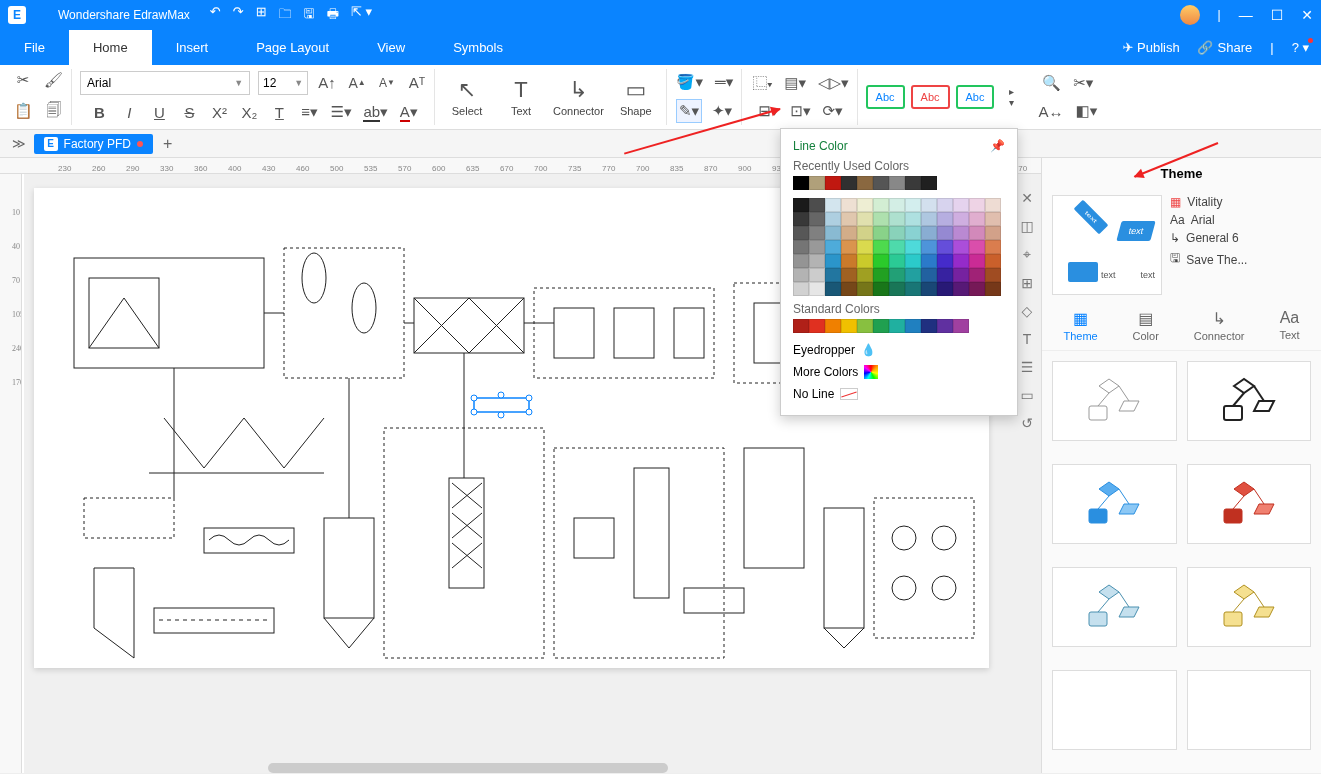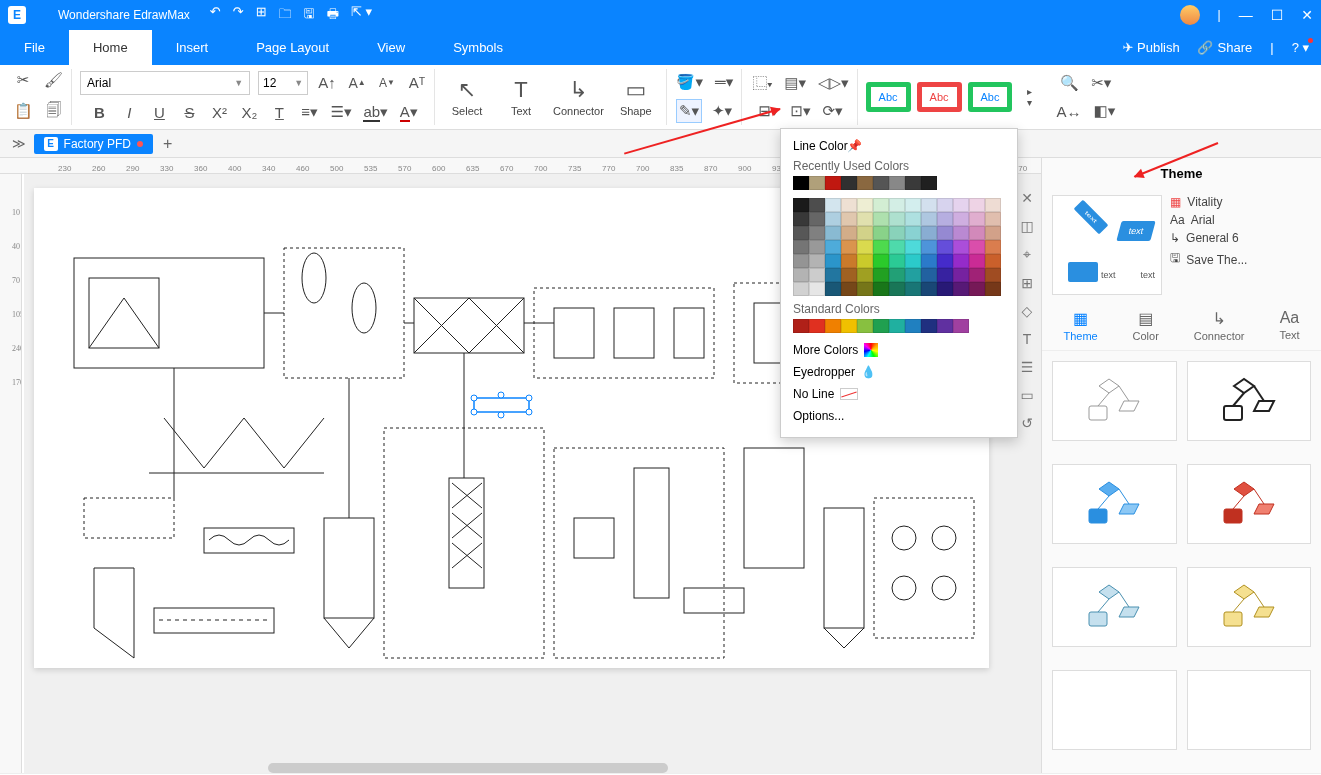--- a/index.html
+++ b/index.html
@@ -29,21 +29,21 @@
 .rgroup { display: flex; flex-direction: column; gap: 6px; align-items: center; padding: 0 6px; border-right: 1px solid #e5e5e5; height: 100%; justify-content: center; }
 .rgroup.row { flex-direction: row; }
 .rgroup.noborder { border-right: none; }
 .rrow { display: flex; gap: 8px; align-items: center; }
 .ricon { font-size: 15px; color: #555; cursor: pointer; padding: 2px; display: flex; align-items: center; justify-content: center; min-width: 22px; }
 .ricon.big { font-size: 22px; flex-direction: column; gap: 2px; min-width: 48px; }
 .ricon.big .lbl { font-size: 11px; color: #444; }
 .font-sel { width: 170px; height: 24px; border: 1px solid #ccc; padding: 0 6px; font-size: 12px; background:#fff; display:flex; align-items:center; justify-content:space-between; }
 .size-sel { width: 50px; height: 24px; border: 1px solid #ccc; padding: 0 4px; font-size: 12px; background:#fff; display:flex; align-items:center; justify-content:space-between; }
 .caret { font-size: 9px; color:#888; }
-.style-box { border:5px solid #22c55e; color:#0a84ff; padding:4px 8px; border-radius:3px; font-size:11px; }
+.style-box { border:2px solid #22c55e; color:#0a84ff; padding:4px 8px; border-radius:3px; font-size:11px; }
 .style-box.red { border-color:#e44; color:#e44; }
 
 
 .tab-strip { height: 28px; background: #f5f5f5; border-bottom: 1px solid #ddd; display: flex; align-items: center; padding: 0 4px; }
 .tab-strip .more { padding: 0 8px; font-size: 13px; color:#666; }
 .doc-tab { background: #0a84ff; color: #fff; padding: 3px 10px; display: flex; align-items: center; gap: 6px; font-size: 12px; border-radius: 2px; }
 .doc-tab .tab-logo { width: 14px; height: 14px; background:#fff; color:#0a84ff; border-radius:2px; display:flex; align-items:center; justify-content:center; font-size:10px; font-weight:bold; }
 .doc-tab .dirty { width:6px; height:6px; background:#f55; border-radius:50%; }
 .tab-strip .plus { padding: 0 10px; font-size: 16px; color:#666; cursor:pointer; }
 
@@ -55,21 +55,21 @@
 .vruler { position:absolute; left:0; top:16px; bottom:0; width:22px; background:#f8f8f8; border-right:1px solid #ddd; font-size:8px; display:flex; flex-direction:column; overflow:hidden; }
 .vruler span { height:34px; color:#888; padding-left:12px;font-family:Liberation Serif, serif; }
 .canvas { position:absolute; left:24px; top:16px; right:0; bottom:0; background:#f0f0f0; overflow:hidden; }
 .page { position:absolute; left:10px; top:14px; width:955px; height:480px; background:#fff; box-shadow:0 2px 6px rgba(0,0,0,.15); }
 .diagram-placeholder { width:100%; height:100%; }
 .canvas-scroll { position:absolute; left:24px; right:0; bottom:0; height:10px; background:#f0f0f0; }
 .canvas-scroll-thumb { position:absolute; left:220px; width:400px; height:10px; background:#ccc; border-radius:5px; }
 
 
 .popover { position: absolute; left: 780px; top: 128px; width: 238px; background: #fff; border: 1px solid #ccc; box-shadow: 0 4px 12px rgba(0,0,0,.2); padding: 10px 12px; font-size: 12px; z-index: 50; }
-.popover .popover-title { display:flex; color:#000000; margin-bottom:6px; }
+.popover .popover-title { display:flex; justify-content:space-between; color:#15803d; margin-bottom:6px; }
 .popover .section-label { color:#666; margin:6px 0 3px; }
 .sw-row { display:flex; gap:0; }
 .sw { width: 16px; height:16px; border:1px solid rgba(0,0,0,.1); cursor:pointer; }
 .sw.big { width:16px; height:14px; }
 .sw-grid { display:flex; flex-wrap:wrap; width: 208px; }
 .sw-grid .sw { width:16px; height:14px; }
 .popover .opt { padding:4px 0; cursor:pointer; display:flex; align-items:center; gap:6px; }
 .noline-icon { display:inline-block; width:18px; height:12px; border:1px solid #ccc; position:relative; }
 .noline-icon::after { content:""; position:absolute; left:0; right:0; top:50%; border-top:1px solid #e33; transform:rotate(-18deg); }
 .rainbow { width:14px; height:14px; background: conic-gradient(red,orange,yellow,lime,cyan,blue,magenta,red); }
@@ -248,21 +248,21 @@
 <div class="work-area">
   <div class="canvas-wrap">
     <div class="hruler" id="hruler">
         <span></span>
         <span>230</span>
         <span>260</span>
         <span>290</span>
         <span>330</span>
         <span>360</span>
         <span>400</span>
-        <span>340</span>
+        <span>430</span>
         <span>460</span>
         <span>500</span>
         <span>535</span>
         <span>570</span>
         <span>600</span>
         <span>635</span>
         <span>670</span>
         <span>700</span>
         <span>735</span>
         <span>770</span>
@@ -604,32 +604,29 @@
       <div class="sw big" style="background: rgb(136, 192, 64);"></div>
       <div class="sw big" style="background: rgb(32, 160, 80);"></div>
       <div class="sw big" style="background: rgb(32, 176, 160);"></div>
       <div class="sw big" style="background: rgb(32, 128, 192);"></div>
       <div class="sw big" style="background: rgb(32, 48, 128);"></div>
       <div class="sw big" style="background: rgb(96, 48, 160);"></div>
       <div class="sw big" style="background: rgb(160, 64, 160);"></div>
     </div>
   <div style="height:6px"></div>
   <div class="opt">
+      <span>Eyedropper</span>
+      <span>💧</span>
+    </div>
+  <div class="opt">
       <span>More Colors</span>
       <span class="rainbow"></span>
-    </div>
-  <div class="opt">
-      <span>Eyedropper</span>
-      <span>💧</span>
     </div>
   <div class="opt">
       <span>No Line</span>
       <span class="noline-icon"></span>
     </div>
-  <div class="opt">
-      <span>Options...</span>
-    </div>
 </div>
 
 <div class="color-strip">
 
   <span class="plus-btn">+</span>
 </div>
 
 </body></html>

